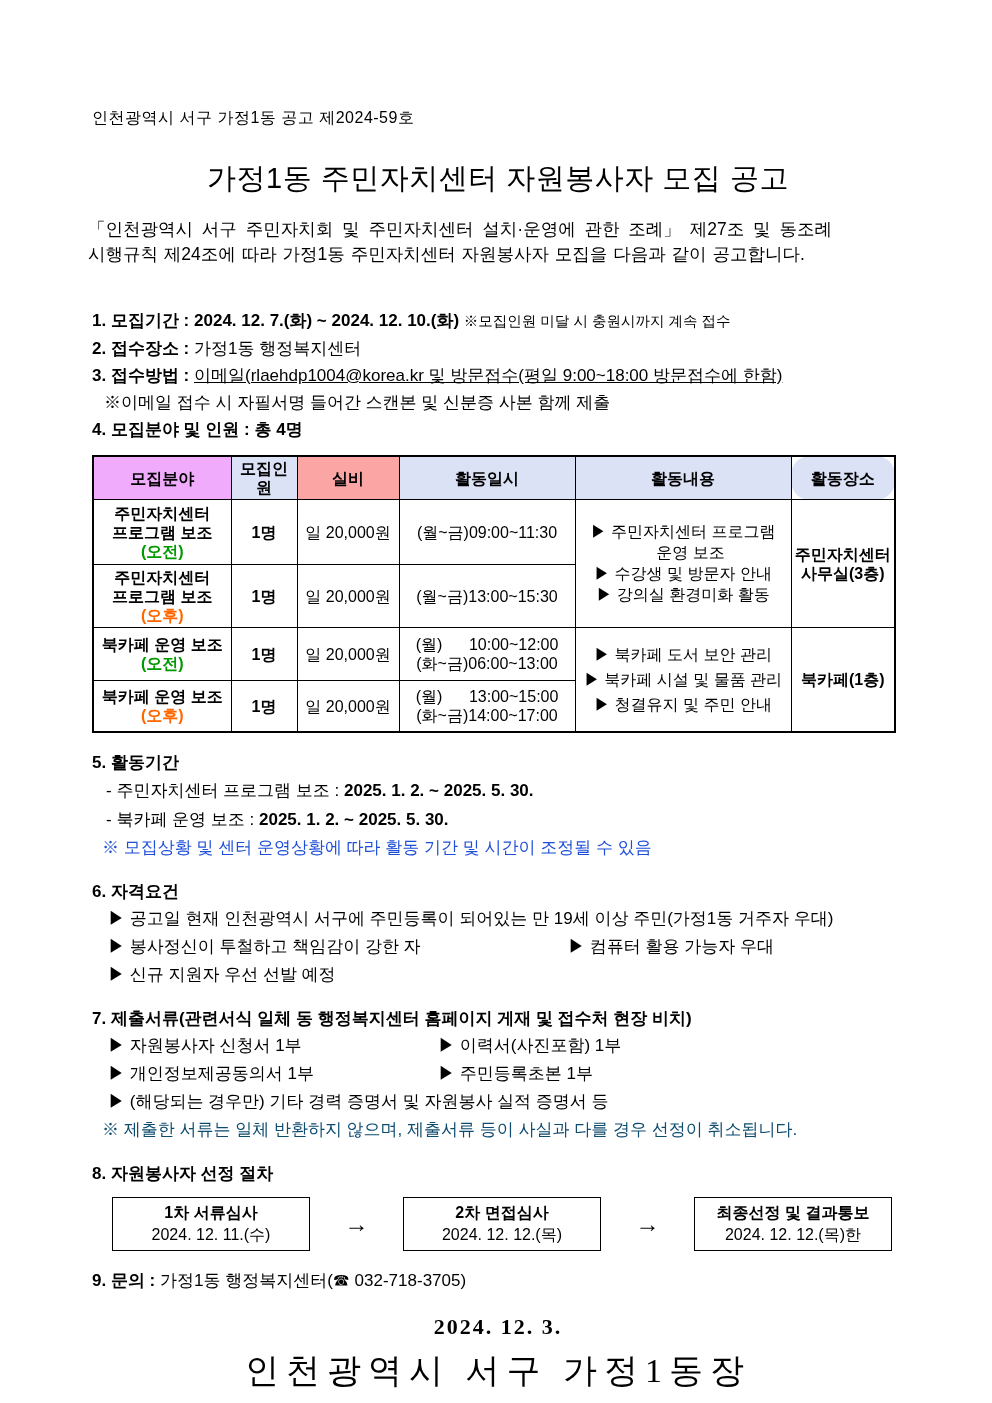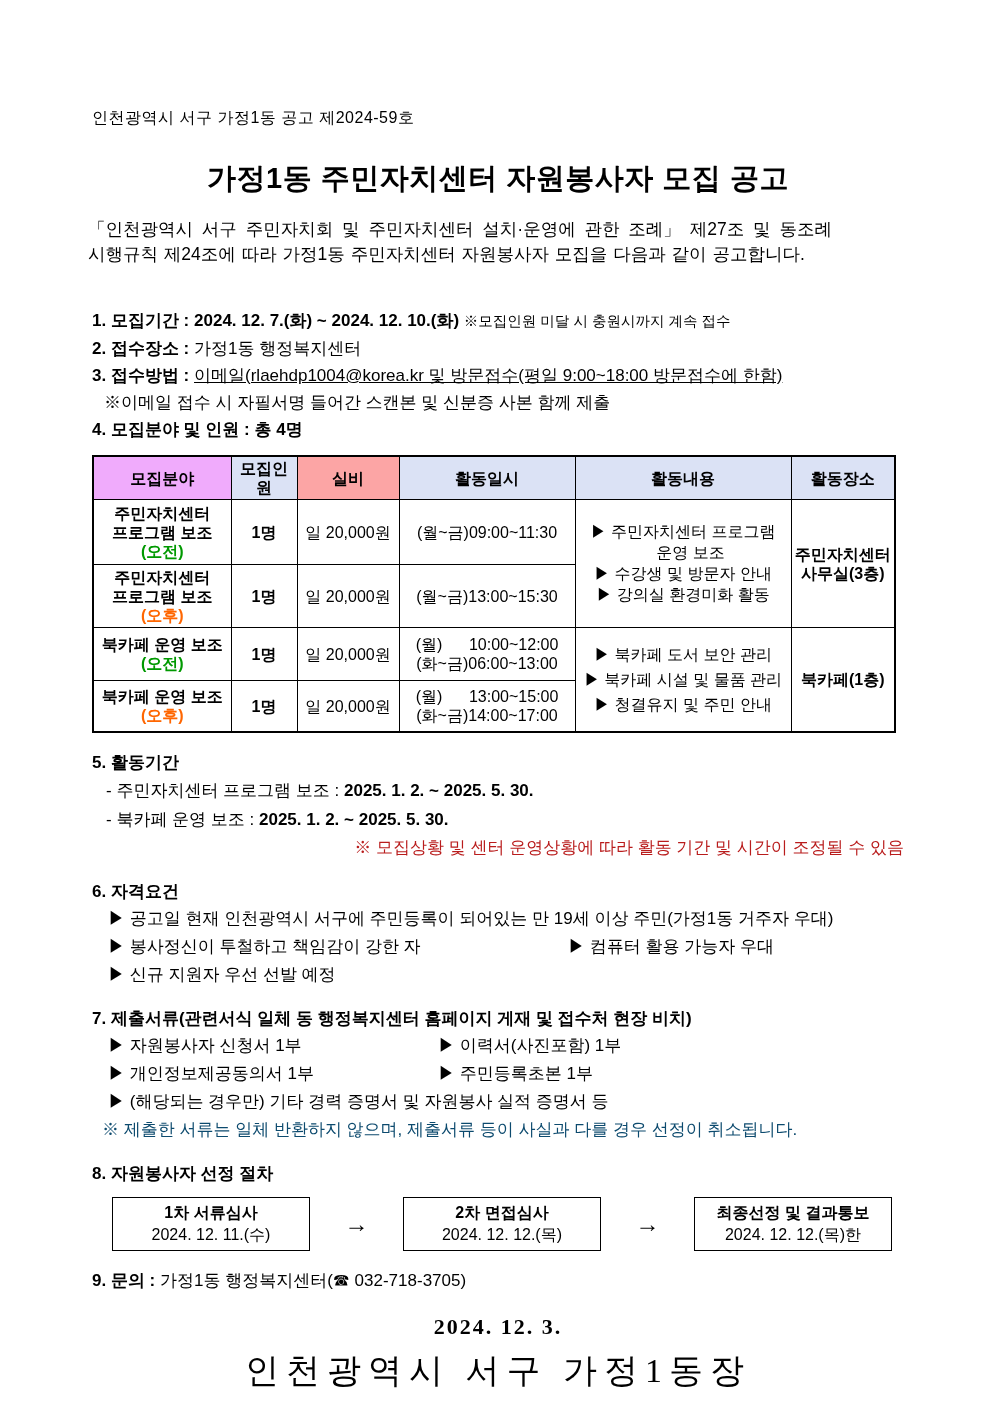--- a/index.html
+++ b/index.html
@@ -11,21 +11,21 @@
     color:#000;
     font-family:"Liberation Sans",sans-serif;
     overflow:hidden;
     box-sizing:border-box;
     padding:108px 88px 0 92px;
   }
   .b{font-weight:bold;}
   .notice-no{font-size:16px;letter-spacing:.5px;}
   .doc-title{
     margin:30px 0 0 0;
-    font-size:29px;font-weight:bold;
+    font-size:29px;font-weight:normal;
     text-align:center;letter-spacing:.5px;
   }
   .intro{margin:18px 0 0 -4px;font-size:17.5px;line-height:25px;}
   .intro .l1{display:block;word-spacing:4px;}
   .intro .l2{display:block;word-spacing:1px;}
 
   .numlist{margin-top:40px;font-size:17px;}
   .numlist .li{line-height:27px;white-space:nowrap;}
   .small-note{font-size:14.5px;font-weight:normal;}
   .uline{text-decoration:underline;}
@@ -133,21 +133,21 @@
         <col style="width:216px">
         <col style="width:104px">
     </colgroup>
     <thead>
       <tr>
         <th style="background: #f0abfc;">모집분야</th>
         <th style="background: rgb(219, 226, 245);">모집인원</th>
         <th style="background: #fca5a5;">실비</th>
         <th style="background: rgb(219, 226, 245);">활동일시</th>
         <th style="background: rgb(219, 226, 245);">활동내용</th>
-        <th style="background: rgb(219, 226, 245);">활동장소</th>
+        <th style="background: rgb(219, 226, 245); border-radius: 19px;">활동장소</th>
       </tr>
     </thead>
     <tbody>
       <tr class="r1">
         <td class="b">
           <div>주민자치센터</div>
           <div>프로그램 보조</div>
           <div style="color: rgb(0, 153, 0);">(오전)</div>
         </td>
         <td class="b">1명</td>
@@ -208,21 +208,21 @@
   </table>
 
   <div class="sec">
     <div class="sec-title">5. 활동기간</div>
     <div class="sub-dash">
       <span>- 주민자치센터 프로그램 보조 : </span><span class="b">2025. 1. 2. ~ 2025. 5. 30.</span>
     </div>
     <div class="sub-dash">
       <span>- 북카페 운영 보조 : </span><span class="b">2025. 1. 2. ~ 2025. 5. 30.</span>
     </div>
-    <div class="sub-note" style="color: #b91c1c; text-align: right;">※ 모집상황 및 센터 운영상황에 따라 활동 기간 및 시간이 조정될 수 있음</div>
+    <div class="sub-note" style="color: #1d4ed8;">※ 모집상황 및 센터 운영상황에 따라 활동 기간 및 시간이 조정될 수 있음</div>
   </div>
 
   <div class="sec">
     <div class="sec-title">6. 자격요건</div>
     <div class="sub">▶ 공고일 현재 인천광역시 서구에 주민등록이 되어있는 만 19세 이상 주민(가정1동 거주자 우대)</div>
     <div class="sub twocol">
       <span class="colA6">▶ 봉사정신이 투철하고 책임감이 강한 자</span>
       <span>▶ 컴퓨터 활용 가능자 우대</span>
     </div>
     <div class="sub">▶ 신규 지원자 우선 선발 예정</div>

